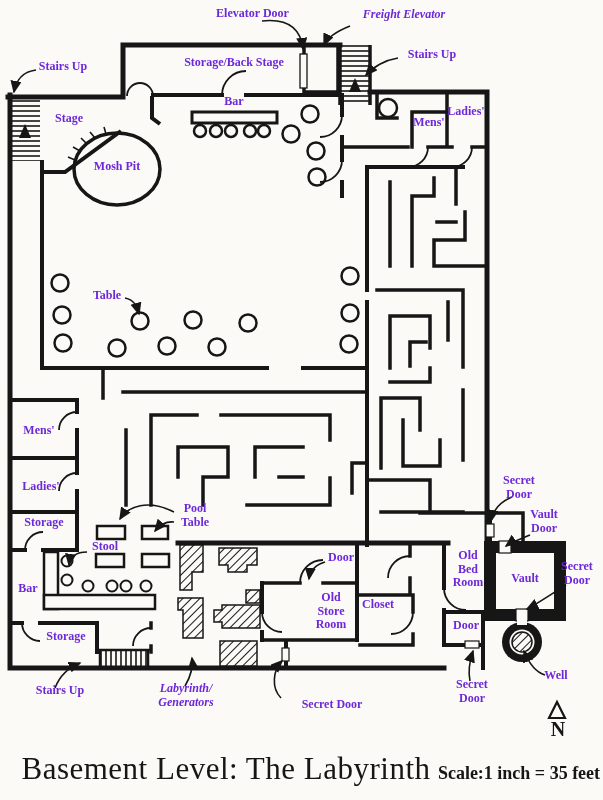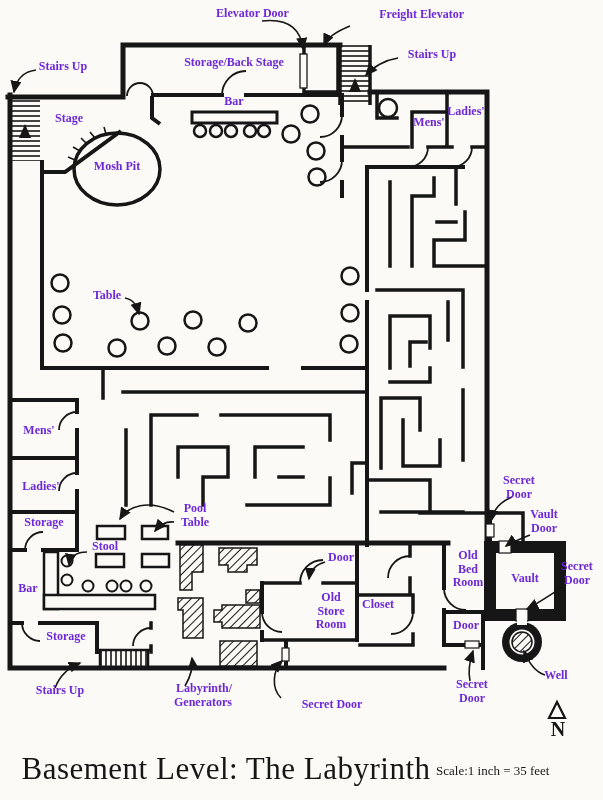--- a/index.html
+++ b/index.html
@@ -1,25 +1,25 @@
 <!DOCTYPE html>
 <html><head>
 <meta charset="utf-8">
 <style>
   html,body{margin:0;padding:0;background:#e8e6e1;}
   #page{position:relative;width:603px;height:800px;background:#fbfaf6;overflow:hidden;
         font-family:"Liberation Serif", serif;color:#161616;}
   #plan{position:absolute;left:0;top:0;}
   .lbl{position:absolute;font-weight:bold;font-size:12px;line-height:13.5px;
        white-space:pre-line;text-align:center;color:#6d28d9;}
-  .lbl.left{text-align:right;}
+  .lbl.left{text-align:center;font-style:italic;}
   #title{position:absolute;left:6px;top:752px;width:440px;font-size:31px;
          line-height:34px;text-align:center;font-weight:normal;letter-spacing:.5px;}
-  #scale{position:absolute;left:436px;top:763px;width:166px;font-size:13px;
-         font-weight:normal;text-align:left;}
+  #scale{position:absolute;left:436px;top:763px;width:166px;font-size:18px;
+         font-weight:bold;text-align:center;}
   #northN{position:absolute;left:544px;top:718px;width:28px;font-size:20px;
           font-weight:bold;text-align:center;}
 </style>
 </head>
 <body>
 
 <div id="page">
 
 <svg id="plan" width="603" height="745" viewBox="0 0 603 745">
   <defs>

